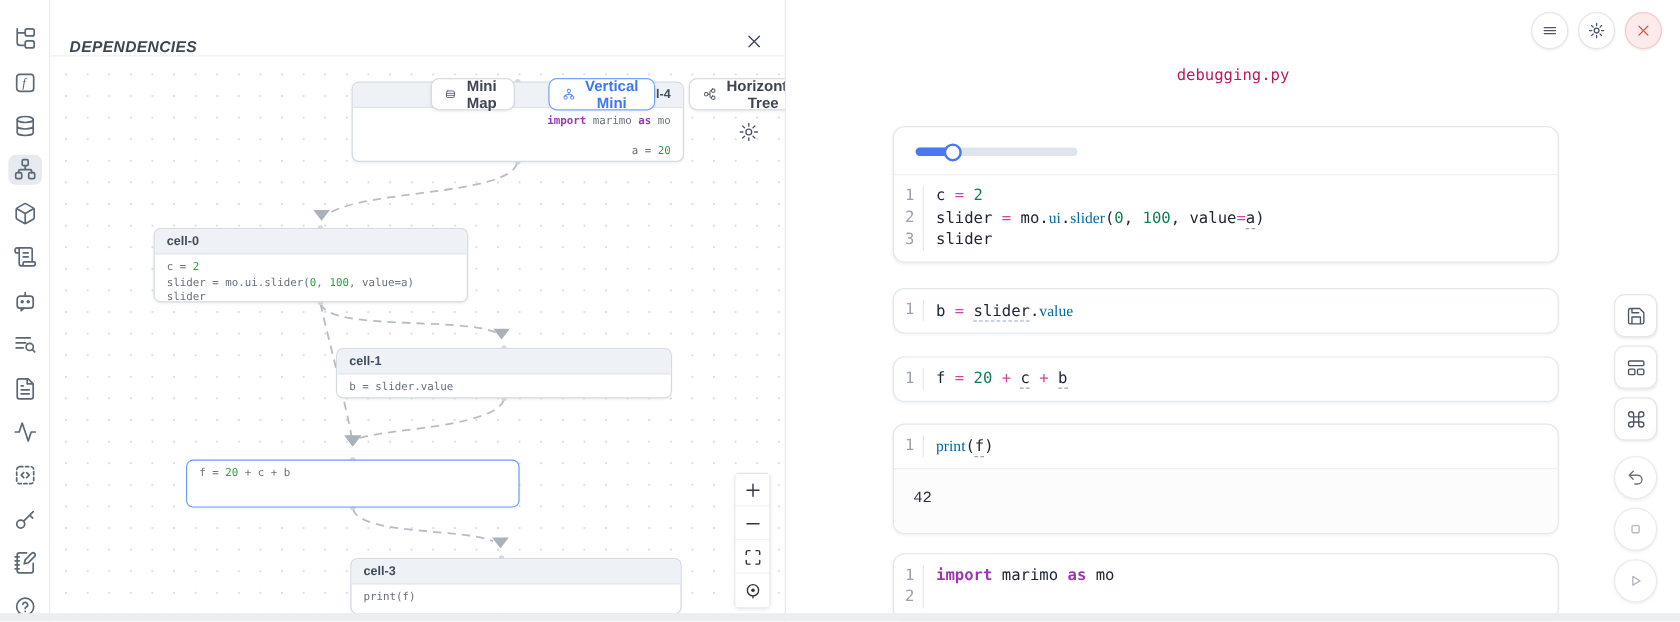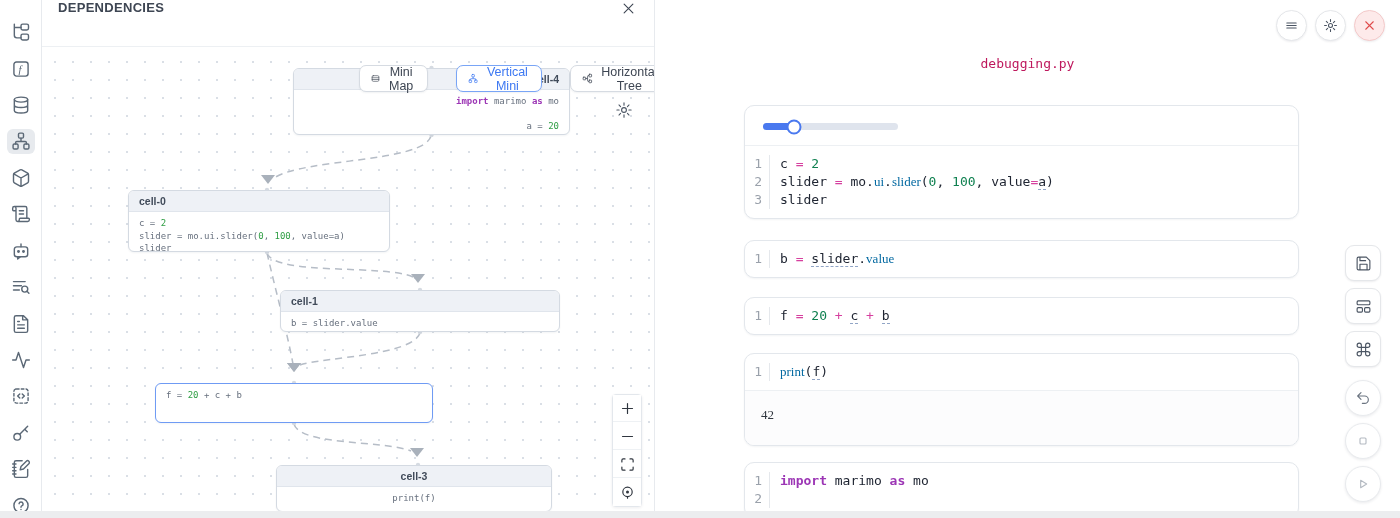--- a/index.html
+++ b/index.html
@@ -14,34 +14,34 @@
     border:none; background:transparent; color:#5b6troppo; color:#5b6876; border-radius:6px; cursor:pointer; }
   .rail-btn svg { width:20px; height:20px; stroke:#5b6876; stroke-width:1.7; fill:none;
     stroke-linecap:round; stroke-linejoin:round; }
   .rail-btn.selected { background:#e7eaee; }
   .rail-btn .glyph { fill:#5b6876; stroke:none; font-family:"Liberation Serif", serif; font-style:italic; }
 
   
   .deps { width:613px; flex:0 0 613px; height:100%; border-right:1px solid #e7eaee;
     display:flex; flex-direction:column; background:#fff; }
   .deps-header { height:47px; flex:0 0 47px; border-bottom:1px solid #edf0f3; display:flex;
-    align-items:flex-start; justify-content:space-between; padding:0 16px; }
+    align-items:flex-end; justify-content:space-between; padding:0 16px;font-style:italic; }
   .deps-title { font-size:13px; font-weight:bold; color:#3e4653; letter-spacing:.3px; }
   .deps-close { border:none; background:none; cursor:pointer; width:20px; height:20px; color:#3e4653; }
   .deps-close svg { width:15px; height:15px; stroke:#3e4653; stroke-width:1.8; stroke-linecap:round; }
 
   .graph { position:relative; flex:1; overflow:hidden;
     background-image:radial-gradient(circle, #dadfe6 1px, transparent 1.3px);
     background-size:18px 18px; background-position:4px 6px; }
   .edges-svg { position:absolute; inset:0; width:100%; height:100%; pointer-events:none; }
 
   .graph-toolbar { position:absolute; left:298px; top:18px; display:flex; gap:9px; z-index:5; }
   .gt-btn { height:27px; display:flex; align-items:center; gap:6px; padding:0 11px;
     background:#fff; border:1px solid #d6dbe2; border-radius:7px; cursor:pointer;
-    font-family:"Liberation Sans", sans-serif; font-size:12.5px; font-weight:normal; color:#3e4653;
+    font-family:"Liberation Sans", sans-serif; font-size:12.5px; font-weight:bold; color:#3e4653;
     box-shadow:0 1px 2px rgba(20,30,50,.06);margin-left:19px; }
   .gt-btn svg { width:15px; height:15px; stroke:#3e4653; stroke-width:1.7; fill:none; stroke-linecap:round; stroke-linejoin:round; }
   .gt-btn.active { border-color:#79a5f6; color:#3d78f2; }
   .gt-btn.active svg { stroke:#3d78f2; }
 
   .graph-gear { position:absolute; left:571px; top:53px; width:22px; height:22px; border:none;
     background:none; cursor:pointer; z-index:5; }
   .graph-gear svg { width:18px; height:18px; stroke:#4b5563; stroke-width:1.5; fill:none; stroke-linecap:round; }
 
   .zoom-controls { position:absolute; left:570px; top:347px; width:30px; display:flex;
@@ -90,21 +90,21 @@
     font-family:"DejaVu Sans Mono", monospace; font-size:13px; }
   .ln { width:24px; flex:0 0 24px; text-align:right; color:#9aa1ab; padding-right:7px; }
   .ctext { border-left:1px solid #e5e8ec; padding-left:10px; color:#202633; white-space:pre; }
   .ctext .op { color:#d6409f; }
   .ctext .num { color:#0f8050; }
   .ctext .fn { color:#0369a1;font-family:Liberation Serif, serif; }
   .ctext .kw { color:#9c36b5; font-weight:bold; }
   .ctext .ul { border-bottom:1.5px dashed #91a5c6; }
 
   .cell-output { border-top:1px solid #edf0f3; background:#fcfcfd; padding:16px 16px 22px;
-    font-family:Liberation Serif, serif; font-size:13px; color:#30363f; }
+    font-family:Liberation Mono, monospace; font-size:13px; color:#30363f; }
 
   .nb-actions { position:absolute; top:245px; right:19px; display:flex; flex-direction:column;
     align-items:center; z-index:6; }
   .sq-btn { width:36px; height:36px; border-radius:9px; background:#fff; border:1px solid #e5e7ea;
     box-shadow:0 1px 2px rgba(20,30,50,.08); display:flex; align-items:center; justify-content:center;
     cursor:pointer; margin-bottom:7px; }
   .sq-btn svg { width:17px; height:17px; stroke:#4b5563; stroke-width:1.6; fill:none; stroke-linecap:round; stroke-linejoin:round; }
   .rnd-btn { width:36px; height:36px; border-radius:50%; background:#fff; border:1px solid #e9ebee;
     box-shadow:0 1px 3px rgba(20,30,50,.09); display:flex; align-items:center; justify-content:center;
     cursor:pointer; margin-bottom:7px; }
@@ -250,21 +250,21 @@
             <div class="node-header">cell-0</div>
     <div class="node-body"><div><span class="pl">c = </span><span class="num">2</span></div><div><span class="pl">slider = mo.ui.slider(</span><span class="num">0</span><span class="pl">, </span><span class="num">100</span><span class="pl">, value=a)</span></div><div><span class="pl">slider</span></div></div>
           </div>
           <div class="node" style="left: 238px; top: 243px; width: 280px; height: 42px;">
             <div class="node-header">cell-1</div>
     <div class="node-body"><div><span class="pl">b = slider.value</span></div></div>
           </div>
           <div class="node selected" style="left: 113px; top: 336px; width: 278px; height: 40px;">
     <div class="node-body"><div><span class="pl">f = </span><span class="num">20</span><span class="pl"> + c + b</span></div></div>
           </div>
-          <div class="node" style="left: 234px; top: 418px; width: 276px; height: 47px; text-align: center;">
+          <div class="node" style="left: 250px; top: 418px; width: 276px; height: 47px;">
             <div class="node-header">cell-3</div>
     <div class="node-body"><div><span class="pl">print(f)</span></div></div>
           </div>
         </div>
 
       <div class="graph-toolbar">
         <button class="gt-btn">
           <svg viewBox="0 0 24 24">
               <rect x="3" y="4.5" width="18" height="15" rx="3"></rect>
               <path d="M3 10h18 M3 14.7h18"></path>

